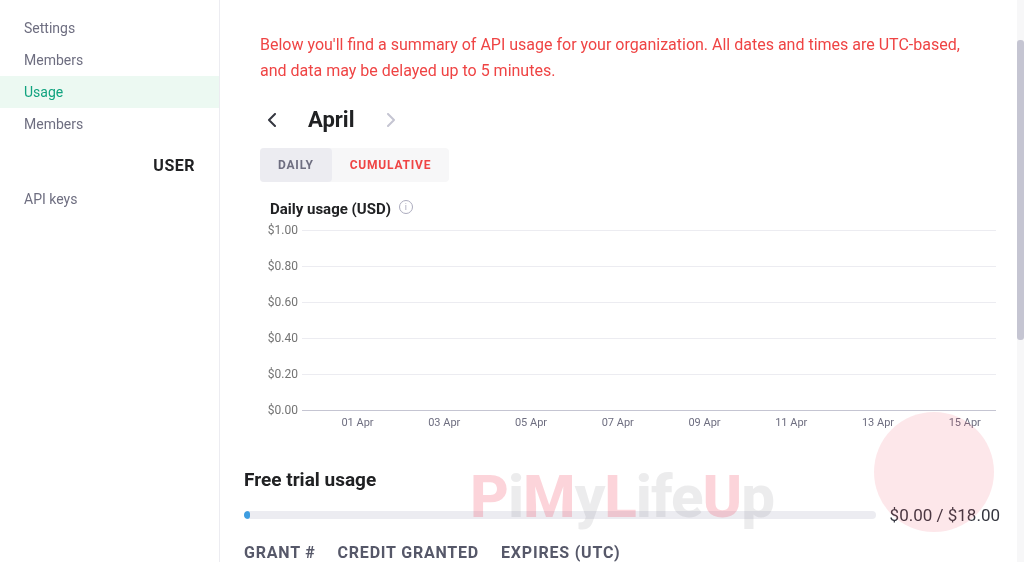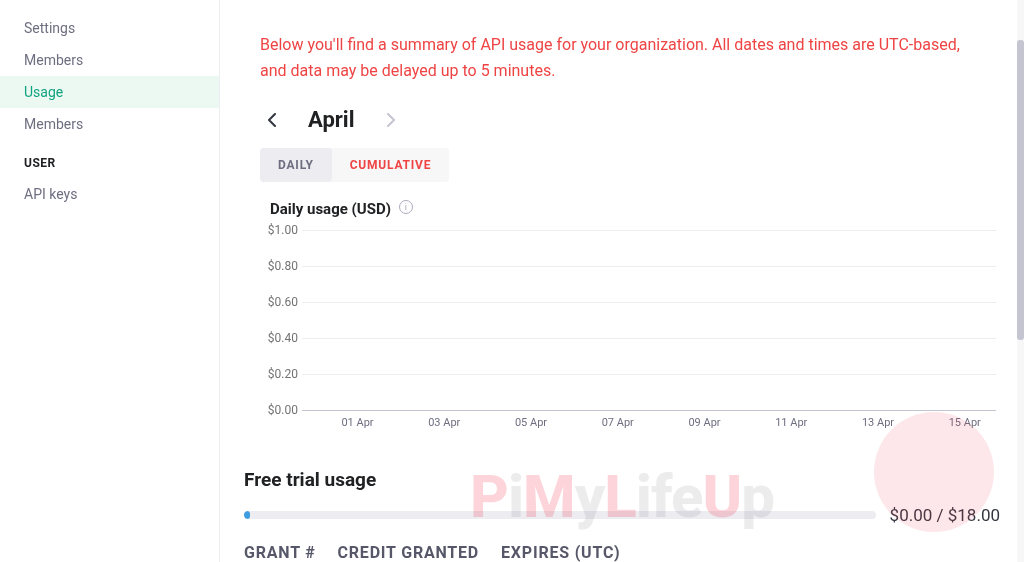--- a/index.html
+++ b/index.html
@@ -23,24 +23,25 @@
       font-size: 14px;
       color: #6e6e80;
       cursor: pointer;
     }
     .nav-item.active {
       background: #ecf9f2;
       color: #10a37f;
     }
     .nav-section-header {
       padding: 16px 24px 8px;
-      font-size: 12px;
+      font-size: 16px;
       font-weight: 700;
       color: #202123;
       letter-spacing: 0.5px;
+      text-align: right;
     }
     .main {
       flex: 1;
       padding: 0 24px 24px 24px;
       overflow: hidden;
       position: relative;
     }
     .description {
       font-size: 16px;
       color: #ef4444;

